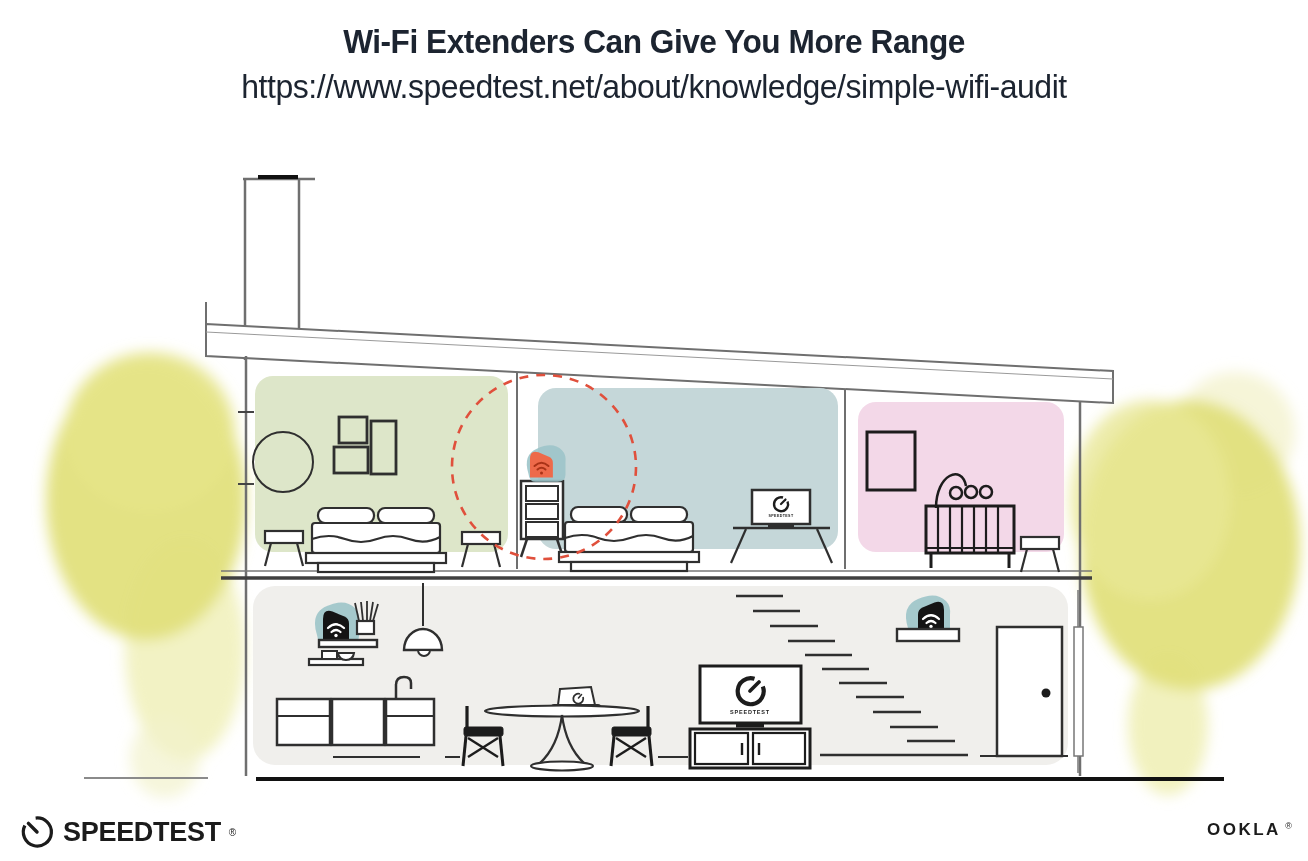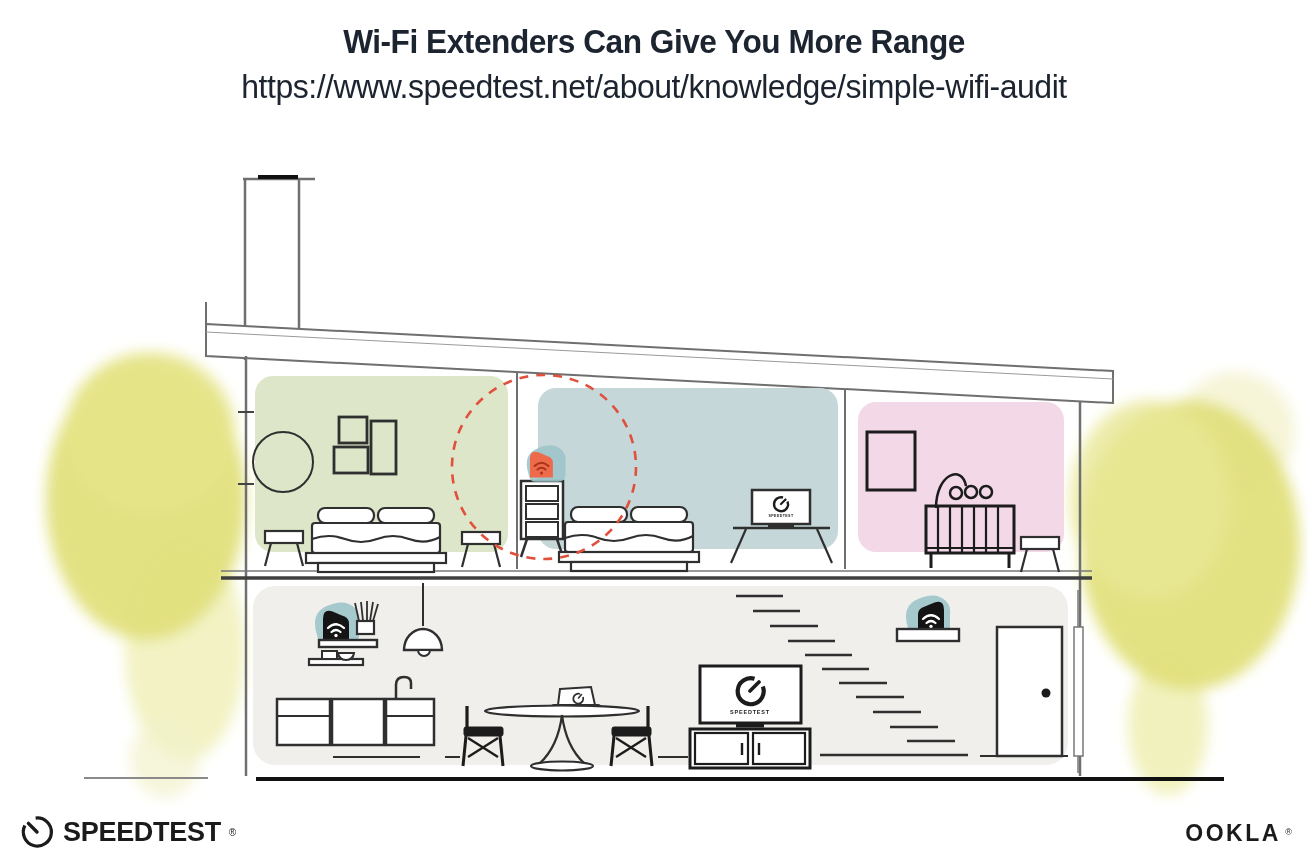--- a/index.html
+++ b/index.html
@@ -10,21 +10,21 @@
              transform:scaleX(.93);transform-origin:center;}
   .header .url{margin-top:7px;font-size:33px;font-weight:400;letter-spacing:-0.5px;
                transform:scaleX(.97);transform-origin:center;}
   .illustration{position:absolute;left:0;top:0;width:1308px;height:861px;}
   .illustration svg{display:block;}
   svg text{font-family:"Liberation Sans",sans-serif;}
   .footer-left{position:absolute;left:18px;top:813px;display:flex;align-items:center;gap:7px;color:#1b1b1b;}
   .footer-left .word{font-size:27px;font-weight:700;letter-spacing:-0.3px;transform:scaleX(1.0);}
   .footer-left sup{font-size:10px;margin-left:1px;}
   .footer-right{position:absolute;right:16px;top:820px;color:#1b1b1b;}
-  .footer-right .word{font-size:23px;font-weight:700;letter-spacing:2.5px;}
+  .footer-right .word{font-size:17px;font-weight:700;letter-spacing:2.5px;}
   .footer-right sup{font-size:9px;}
 </style>
 </head>
 <body>
 
 <div class="canvas">
 
   <div class="header">
     <h1>Wi-Fi Extenders Can Give You More Range</h1>
     <div class="url">https://www.speedtest.net/about/knowledge/simple-wifi-audit</div>

